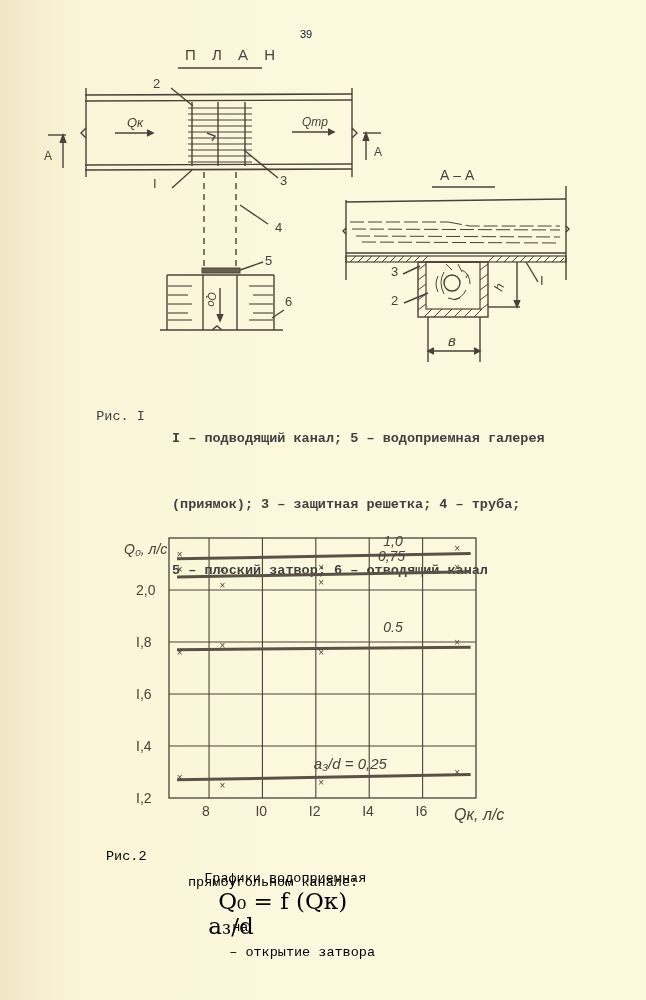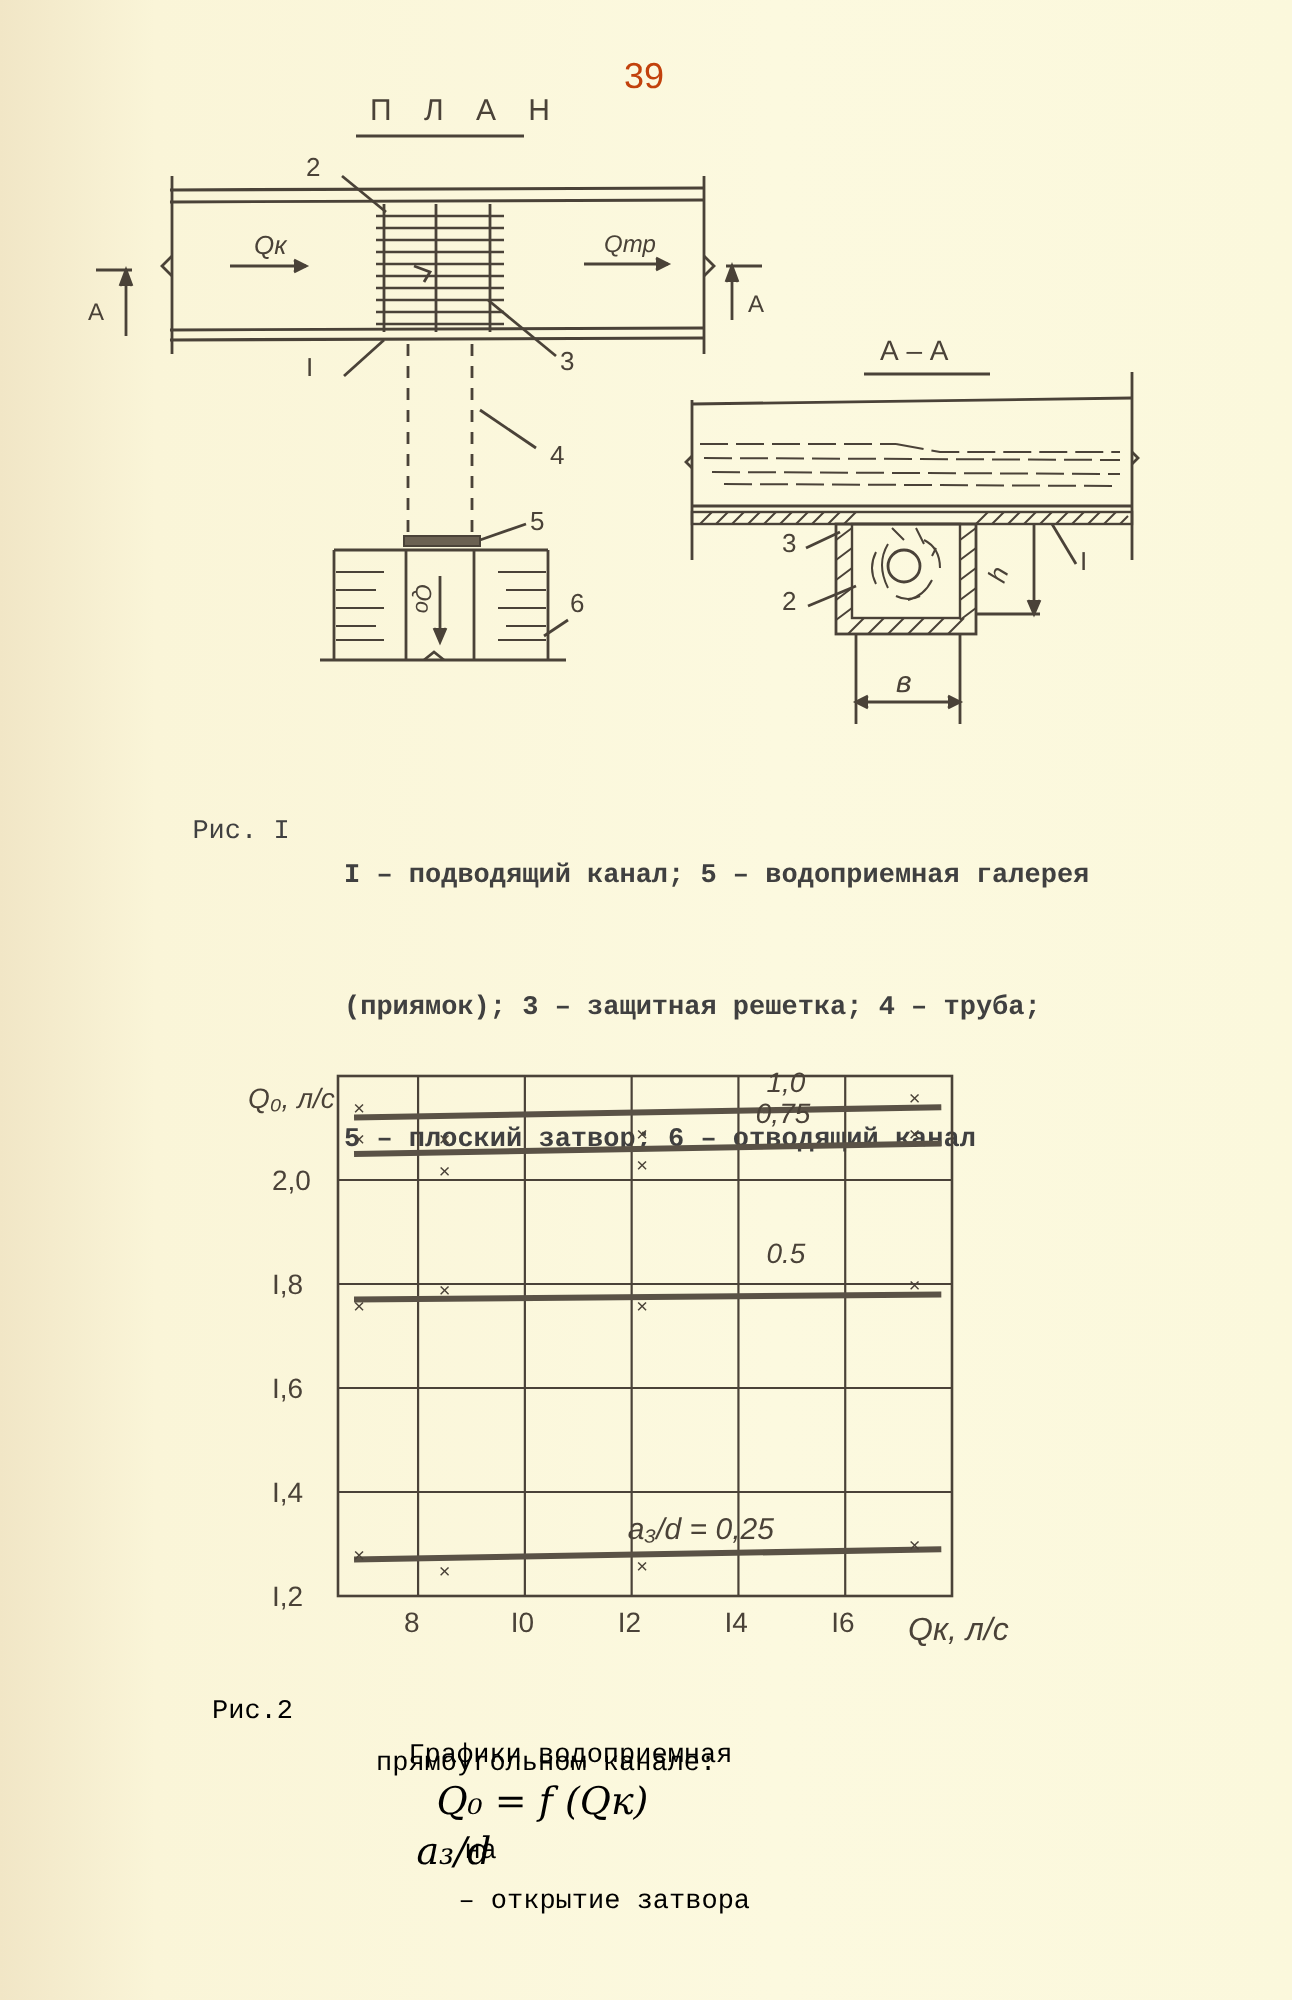--- a/index.html
+++ b/index.html
@@ -1,24 +1,24 @@
 <!DOCTYPE html>
 <html><head>
 <meta charset="utf-8">
 <style>
   html,body{margin:0;padding:0;}
   body{width:646px;height:1000px;background:#fbf8dc;position:relative;overflow:hidden;
        font-family:"Liberation Mono","DejaVu Sans Mono",monospace;color:#4a4238;}
   .page{position:absolute;inset:0;background:linear-gradient(90deg,#f1e6c6 0%,#faf5d8 12%,#fcf9df 60%,#fbf8dc 100%);}
-  .pagenum{position:absolute;left:312px;top:28px;font-family:"Liberation Sans",sans-serif;font-size:18px;color:#c2410c;}
+  .pagenum{position:absolute;left:300px;top:28px;font-family:"Liberation Sans",sans-serif;font-size:11px;color:#0f172a;}
   svg{position:absolute;left:0;top:0;}
   .cap{position:absolute;font-size:13.5px;line-height:22px;font-weight:bold;color:#404040;white-space:pre;}
   .cap .lbl{font-weight:normal;}
   .cap2{position:absolute;font-size:13.5px;line-height:22px;color:#000000;white-space:pre;}
-  .ital{font-family:"DejaVu Serif",serif;font-style:italic;font-size:19px;margin-top:33px;}
+  .ital{font-family:"DejaVu Serif",serif;font-size:23px;margin-top:33px;}
 </style>
 </head>
 <body>
 
 <div class="page"></div>
 <div class="pagenum">39</div>
 
 <svg width="646" height="1000" stroke="#4a4238" fill="none" stroke-width="1.4" font-family="Liberation Sans, sans-serif">
 
   <text id="t-plan" x="185" y="60" fill="#4a4238" stroke="none" font-size="15" letter-spacing="6">П Л А Н</text>

